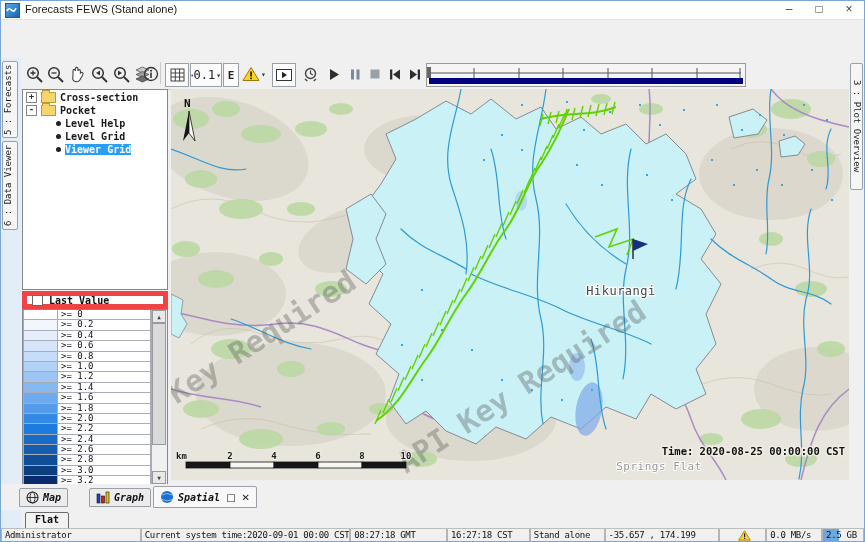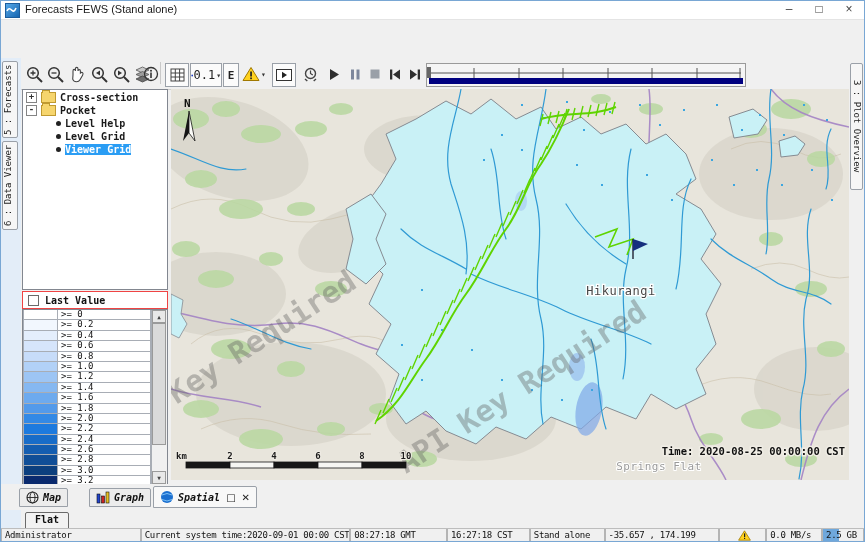--- a/index.html
+++ b/index.html
@@ -38,21 +38,21 @@
   
   .tree-panel{left:21px;top:88px;width:146px;height:201px;background:#fff;border:1px solid #828790;box-sizing:border-box;overflow:hidden;}
   .tree-row{height:12px;display:flex;align-items:center;font-size:10px;font-weight:bold;color:#1a1a1a;margin-top:1px;}
   .expander{width:9px;height:9px;border:1px solid #848484;background:#fff;font-size:9px;line-height:7px;text-align:center;margin-left:3px;color:#333;}
   .folder{width:13px;height:9px;background:#f6d56d;border:1px solid #c09a30;margin-left:4px;position:relative;}
   .folder::before{content:"";position:absolute;left:0;top:-3px;width:6px;height:2px;background:#f6d56d;border:1px solid #c09a30;border-bottom:none;}
   .bullet{width:5px;height:5px;border-radius:50%;background:#222;margin-left:33px;}
   .tlabel{margin-left:4px;white-space:nowrap;}
   .tlabel.sel{background:#2a9df4;color:#fff;}
   
-  .legend-header{left:21px;top:290px;width:146px;height:18px;background:#fff;border:1px solid #ef4444;box-sizing:border-box;display:flex;align-items:center;}
+  .legend-header{left:21px;top:290px;width:146px;height:18px;background:#fff;border:5px solid #ef4444;box-sizing:border-box;display:flex;align-items:center;}
   .cbx{width:9px;height:9px;border:1px solid #6a6a6a;background:#fff;margin-left:5px;}
   .cbxlabel{font-size:10px;font-weight:bold;color:#111;margin-left:6px;}
   .legend-list{left:21px;top:308px;width:146px;height:176px;background:#fff;border:1px solid #828790;box-sizing:border-box;overflow:hidden;display:flex;}
   .legend-rows{width:129px;}
   .legend-row{height:10.4px;display:flex;}
   .swatch{width:35px;border:1px solid #a8adb5;border-top:none;box-sizing:border-box;}
   .ltext{flex:1;border:1px solid #a8adb5;border-top:none;border-left:none;box-sizing:border-box;font-size:9px;line-height:9px;color:#111;padding-left:3px;background:#fff;white-space:nowrap;}
   .lscroll{width:15px;background:#f0f0f0;border-left:1px solid #a8adb5;position:relative;}
   .sbtn{position:absolute;left:0;width:14px;height:13px;background:#e8e8e8;border:1px solid #9a9a9a;box-sizing:border-box;font-size:6px;text-align:center;line-height:11px;color:#444;}
   .sthumb{position:absolute;left:0;top:13px;width:14px;height:122px;background:#dadada;border:1px solid #9a9a9a;box-sizing:border-box;}

